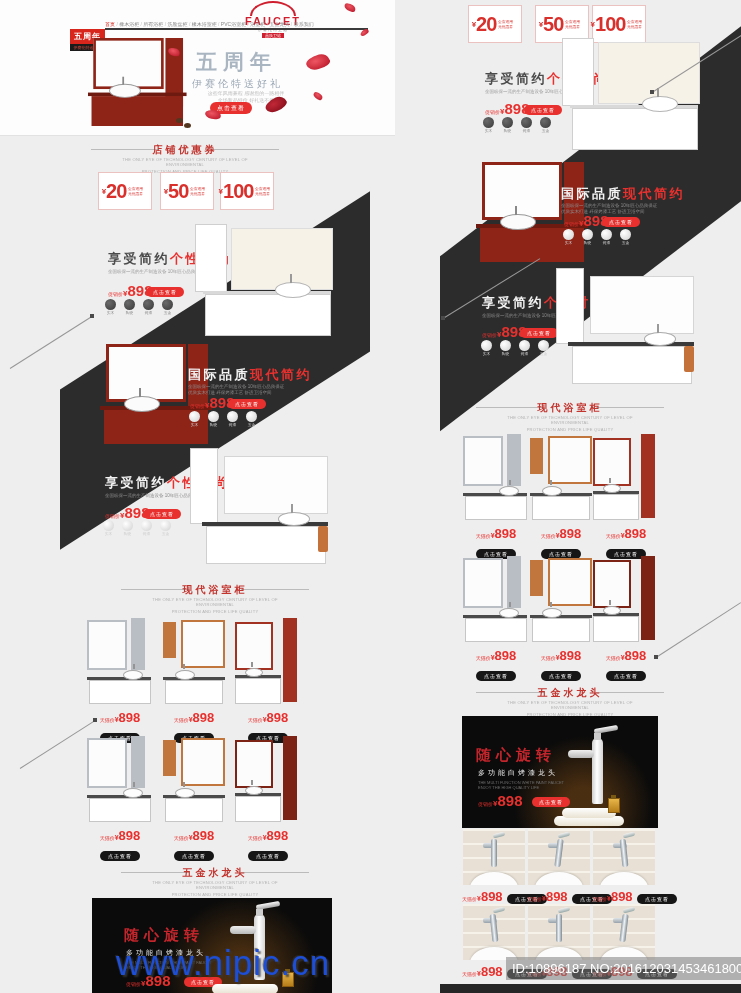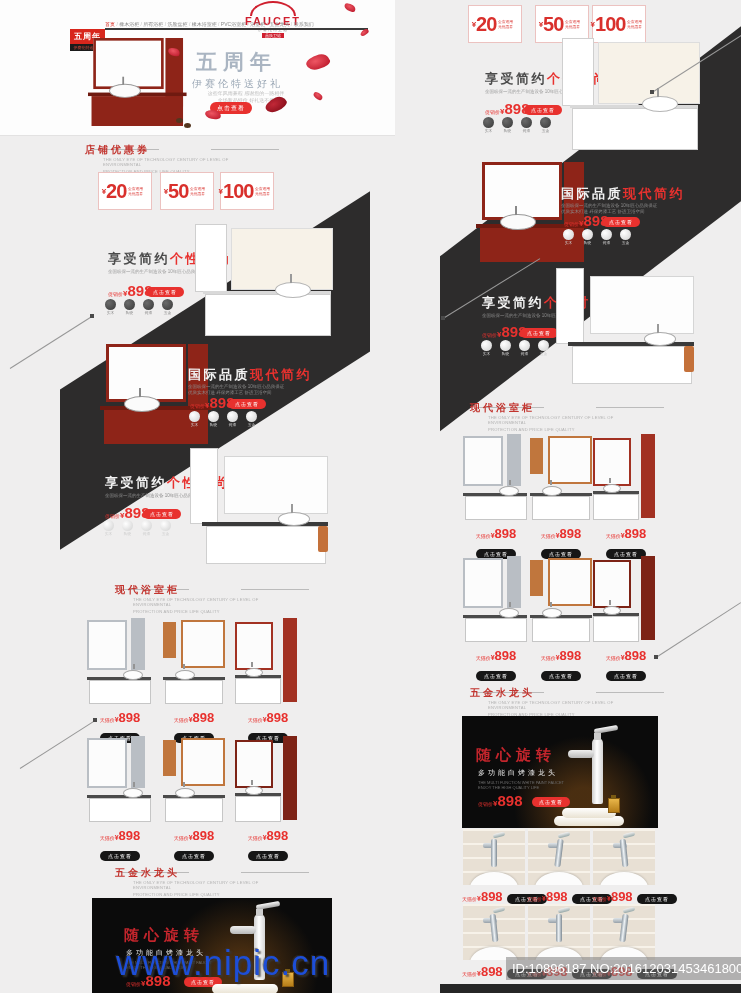--- a/index.html
+++ b/index.html
@@ -28,21 +28,21 @@
   .badge .b2{background:#1b1b1b;color:#e04a3a;font-size:4px;text-align:center;padding:1px 2px}
 
   
   .bT1{font-size:21px;color:#aab5c2;letter-spacing:6px;font-weight:bold}
   .bT2{font-size:10px;color:#9aa7b5;letter-spacing:3px}
   .bT3{font-size:5px;color:#bcbcbc;line-height:7px;text-align:center}
   .pt{position:absolute;background:radial-gradient(ellipse at 40% 40%,#ee5663,#b40f22);border-radius:62% 38% 55% 45%/48% 62% 38% 52%}
   .bean{position:absolute;width:7px;height:5px;background:#53361f;border-radius:50%}
 
   
-  .secH{position:absolute;text-align:left}
+  .secH{position:absolute;text-align:center}
   .secH .t{font-size:10px;letter-spacing:3px;color:#c2342e;font-weight:bold;position:relative;z-index:1}
   .secH .ln{position:absolute;top:6px;width:68px;height:1px;background:#bbb}
   .secH .lnL{left:6px}.secH .lnR{right:6px}
   .secH .e{font-size:5px;color:#b2b2b2;line-height:6px;letter-spacing:.3px;transform:scale(.82);transform-origin:center top}
 
   
   .cpn{position:absolute;width:52px;height:36px;background:#fff;border:1px solid #ecc2c0;display:flex;align-items:center;justify-content:center;cursor:pointer}
   .cpn .cur{color:#d9302c;font-size:8px;font-weight:bold}
   .cpn .amt{color:#d9302c;font-size:20px;font-weight:bold;letter-spacing:-1px;line-height:20px}
   .cpn .nts{margin-left:2px}

